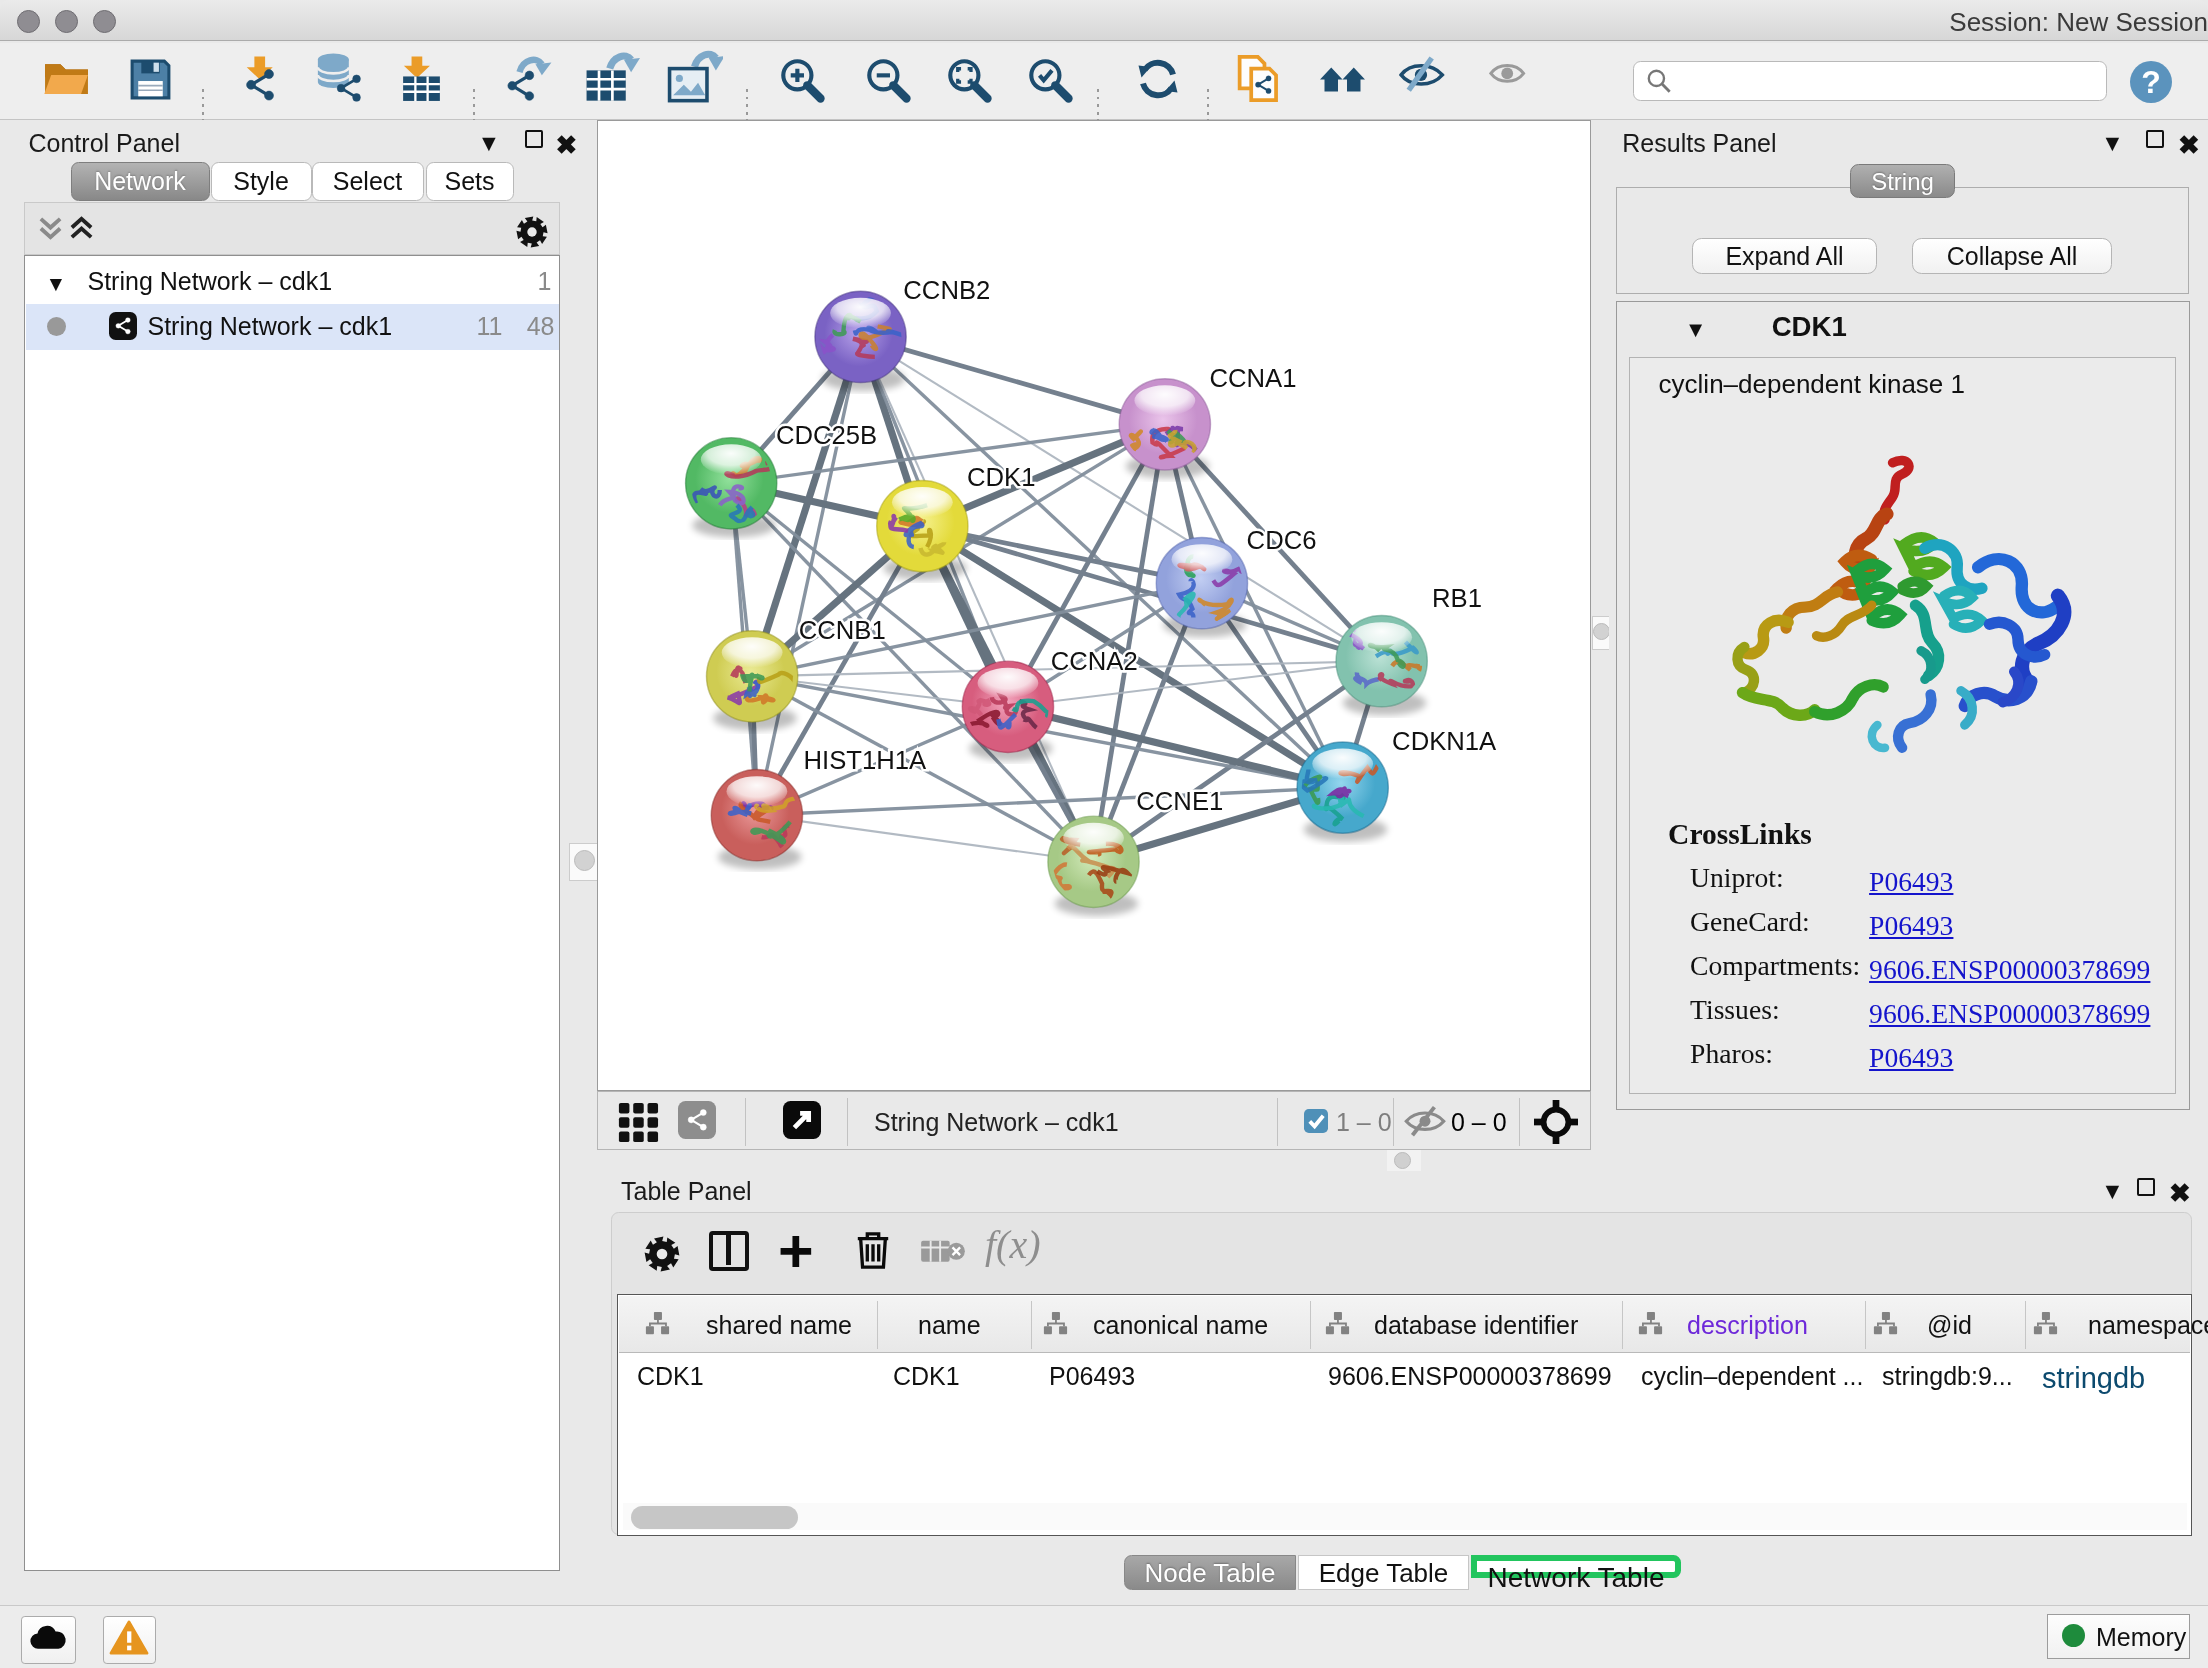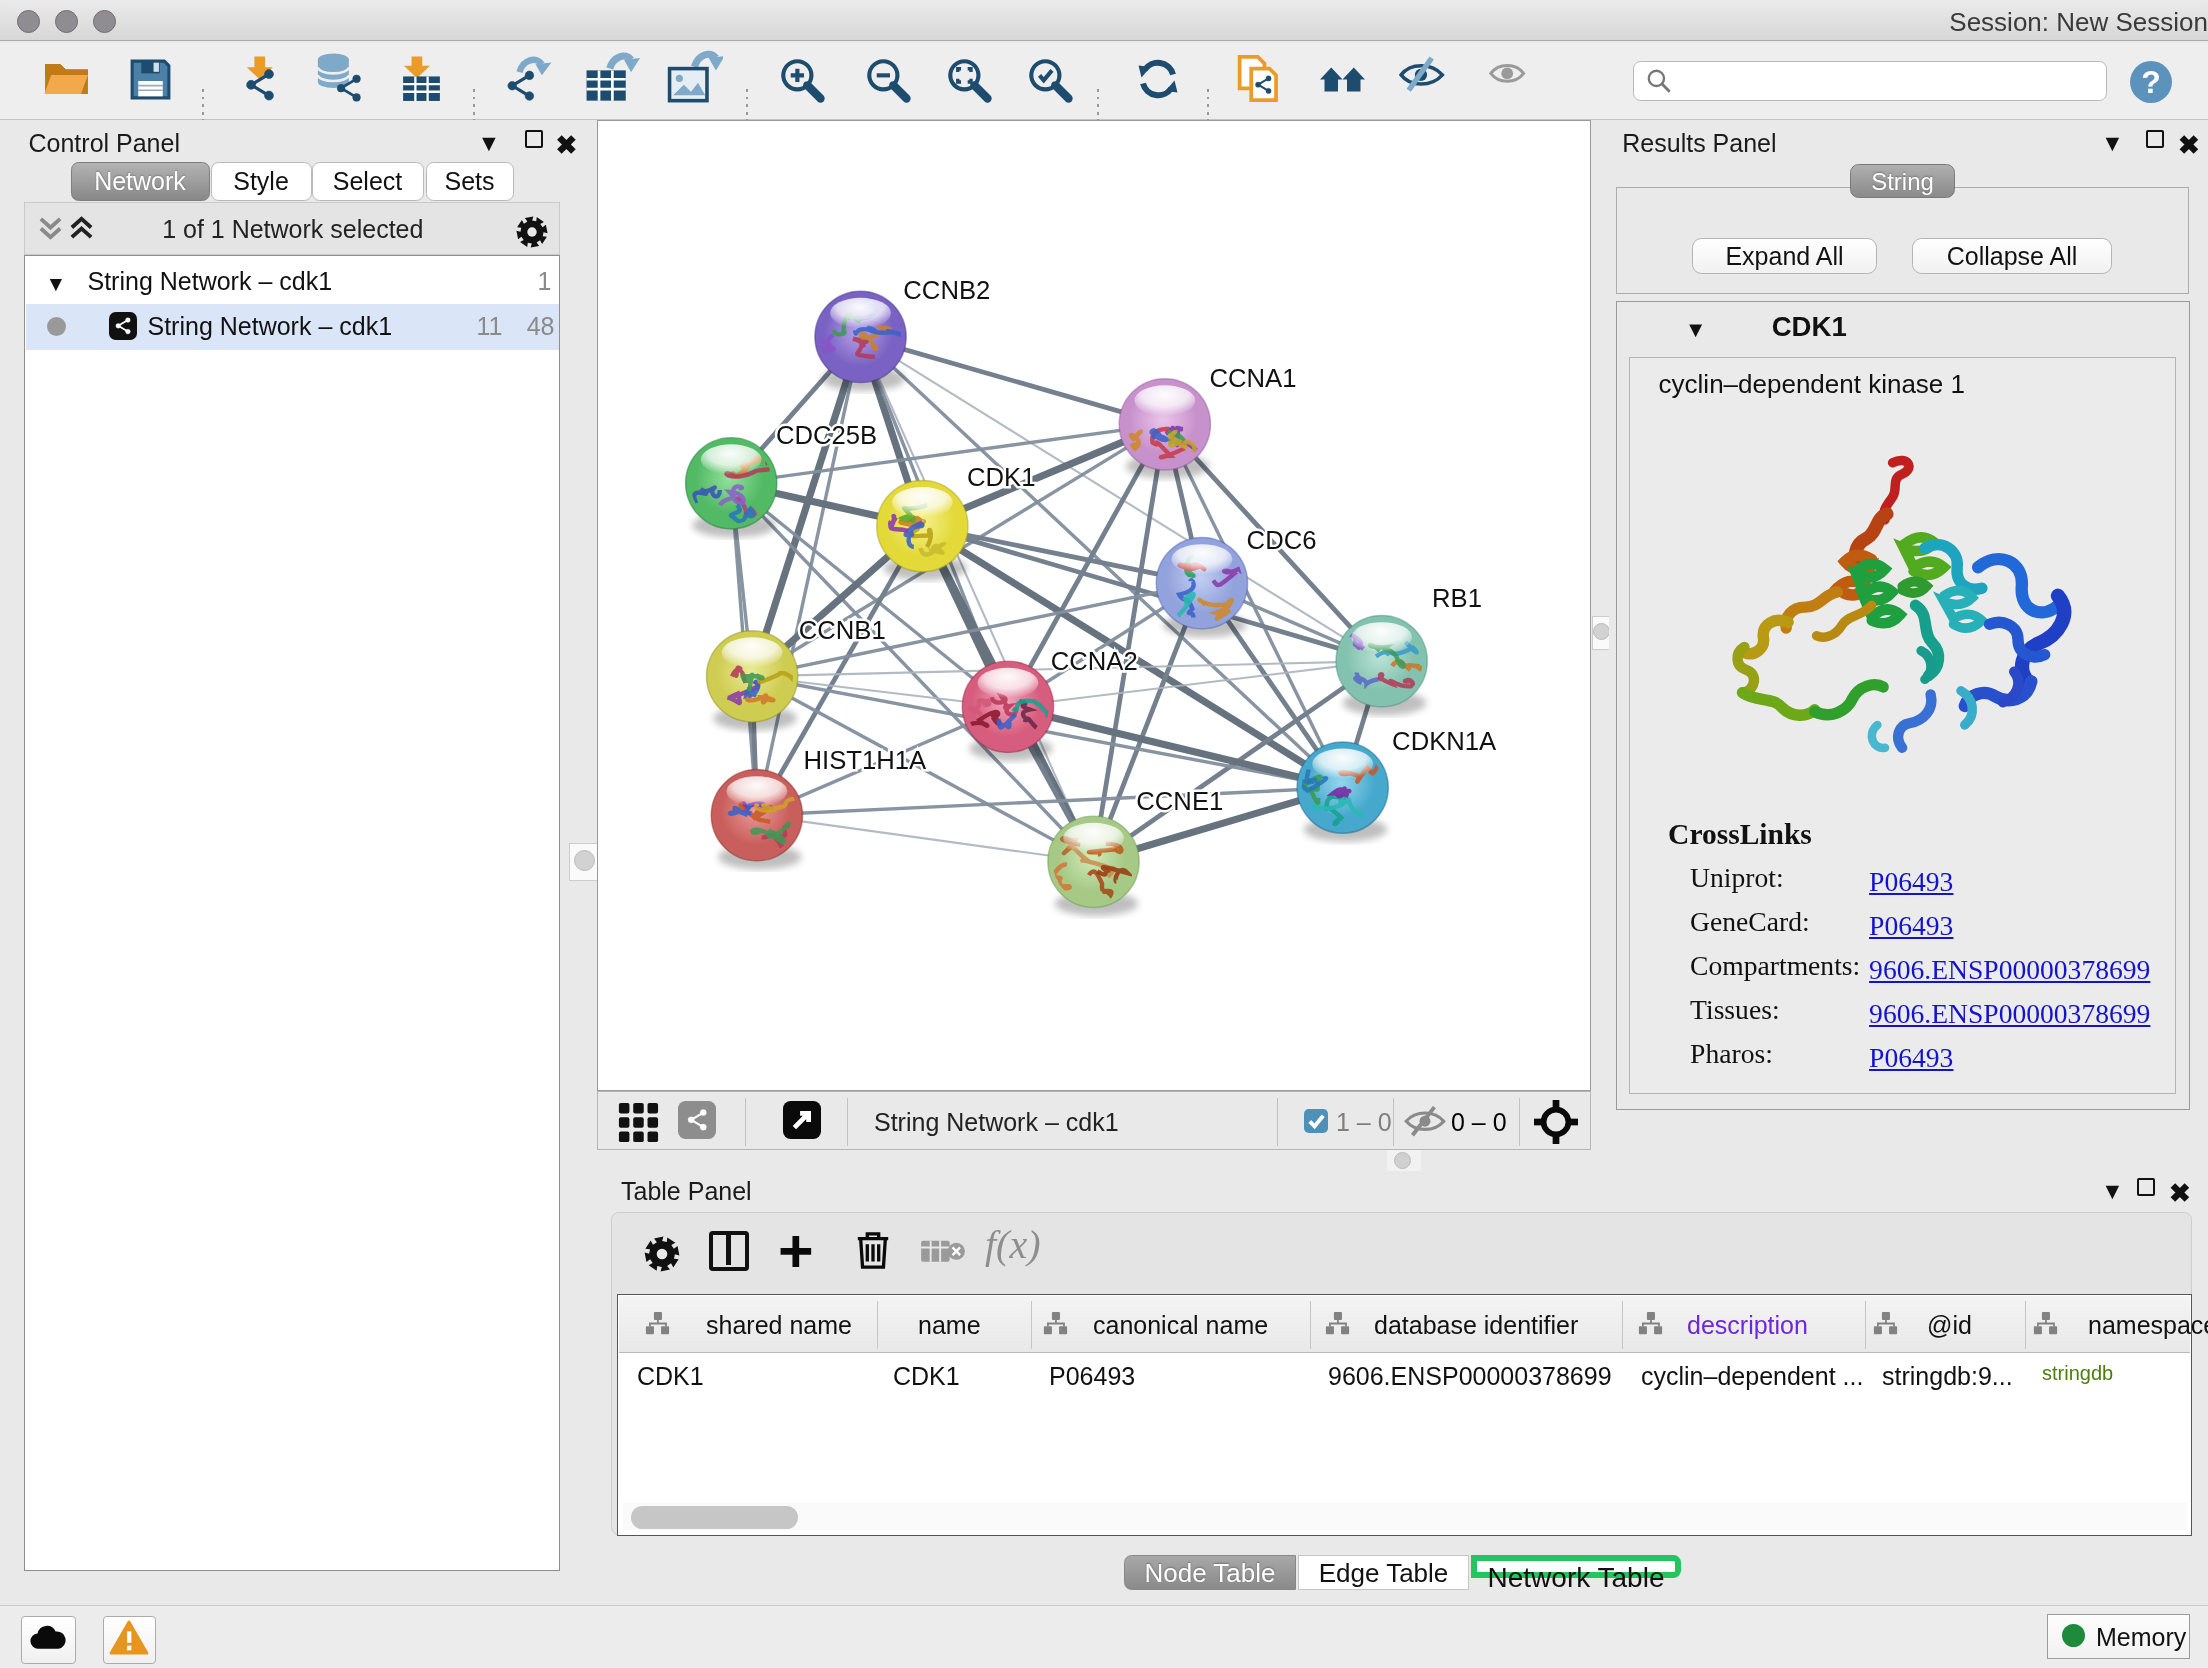--- a/index.html
+++ b/index.html
@@ -181,21 +181,20 @@
   <svg width="25" height="27" viewBox="0 0 26 28" style="position:absolute;left:13.3px;top:12.4px">
         <g fill="none" stroke="#8a8a8a" stroke-width="4">
           <path d="M3,4 l10,9 10,-9 M3,14 l10,9 10,-9"></path>
         </g>
       </svg>
   <svg width="25" height="27" viewBox="0 0 26 28" style="position:absolute;left:44px;top:12.4px">
         <g fill="none" stroke="#222" stroke-width="4">
           <path d="M3,13 l10,-9 10,9 M3,23 l10,-9 10,9"></path>
         </g>
       </svg>
-  <div class="abs" style="left:0;top:12.4px;width:536px;text-align:center;font-size:25px;color:#222">1 of 1 Network selected</div>
   <div class="abs" style="right:9.5px;top:12.4px"><svg width="34" height="34" viewBox="0 0 36 36">
           <path d="M32.7,10.4 L34.5,19.4 L30.2,18.2 L29.4,22.5 L33.8,23.0 L28.7,30.6 L26.5,26.8 L22.9,29.2 L25.6,32.7 L16.6,34.5 L17.8,30.2 L13.5,29.4 L13.0,33.8 L5.4,28.7 L9.2,26.5 L6.8,22.9 L3.3,25.6 L1.5,16.6 L5.8,17.8 L6.6,13.5 L2.2,13.0 L7.3,5.4 L9.5,9.2 L13.1,6.8 L10.4,3.3 L19.4,1.5 L18.2,5.8 L22.5,6.6 L23.0,2.2 L30.6,7.3 L26.8,9.5 L29.2,13.1 Z" fill="#111"></path>
           <circle cx="18.0" cy="18.0" r="5.0" fill="#e9e9e9"></circle>
         </svg></div>
  </div>
 
  <div class="abs" style="left:36px;top:152px;font-size:21px;color:#111">▼</div>
  <div class="abs" style="left:78px;top:147px;font-size:25px;color:#111">String Network – cdk1</div>
  <div class="abs" style="left:504px;top:147px;width:38px;text-align:right;font-size:25px;color:#8a8a8a">1</div>
  <div class="abs" style="left:16px;top:184px;width:533px;height:46px;background:#dbe5f8">
@@ -736,21 +735,21 @@
         </g>
         <path d="M14.5,10 v4 M5.5,17 v-3 h18 v3 M14.5,14 v0" stroke="#828282" stroke-width="2" fill="none"></path>
       </svg></div>
     <div class="abs" style="left:1491px;top:139px;font-size:25px;color:#111;white-space:nowrap">namespace</div>
  <div class="abs" style="left:40px;top:190px;font-size:25px;color:#111;white-space:nowrap">CDK1</div>
     <div class="abs" style="left:296px;top:190px;font-size:25px;color:#111;white-space:nowrap">CDK1</div>
     <div class="abs" style="left:452px;top:190px;font-size:25px;color:#111;white-space:nowrap">P06493</div>
     <div class="abs" style="left:731px;top:190px;font-size:25px;color:#111;white-space:nowrap">9606.ENSP00000378699</div>
     <div class="abs" style="left:1044px;top:190px;font-size:25px;color:#111;white-space:nowrap">cyclin–dependent ...</div>
     <div class="abs" style="left:1285px;top:190px;font-size:25px;color:#111;white-space:nowrap">stringdb:9...</div>
-    <div class="abs" style="left:1445px;top:190px;font-size:20px;color:#4d7c0f;white-space:nowrap">stringdb</div>
+    <div class="abs" style="left:1445px;top:190px;font-size:29px;color:#0c4a6e;white-space:nowrap">stringdb</div>
  <div class="abs" style="left:26px;top:331px;width:1564px;height:27px;background:#fafafa"></div>
  <div class="abs" style="left:34px;top:334px;width:167px;height:23px;background:#c6c6c6;border-radius:11.4px"></div>
 
  <div class="abs" style="left:527px;top:383px;width:172px;height:35px;background:linear-gradient(#a8a8a8,#8a8a8a);border:1px solid #888;border-radius:7.6px 0 0 7.6px;color:#fff;font-size:26px;text-align:center;line-height:34px;text-shadow:0 -1px 1.9px rgba(0,0,0,.3)">Node Table</div>
  <div class="abs" style="left:701px;top:383px;width:171px;height:35px;background:#fff;border:1px solid #c6c6c6;color:#111;font-size:26px;text-align:center;line-height:34px">Edge Table</div>
  <div class="abs" style="left:874px;top:383px;width:210px;height:23px;background:#fff;border:6px solid #22c55e;border-radius:0 7.6px 7.6px 0;color:#111;font-size:28px;text-align:center;line-height:34px">Network Table</div>
 </div>
 
 <div class="abs" style="left:0;top:1605px;width:2208px;height:63px;background:#ececec;border-top:1.9px solid #c9c9c9">
  <div class="abs" style="left:21px;top:9.5px;width:55px;height:48px;background:linear-gradient(#fff,#f0f0f0);border:1.9px solid #ababab;border-radius:3.8px">

